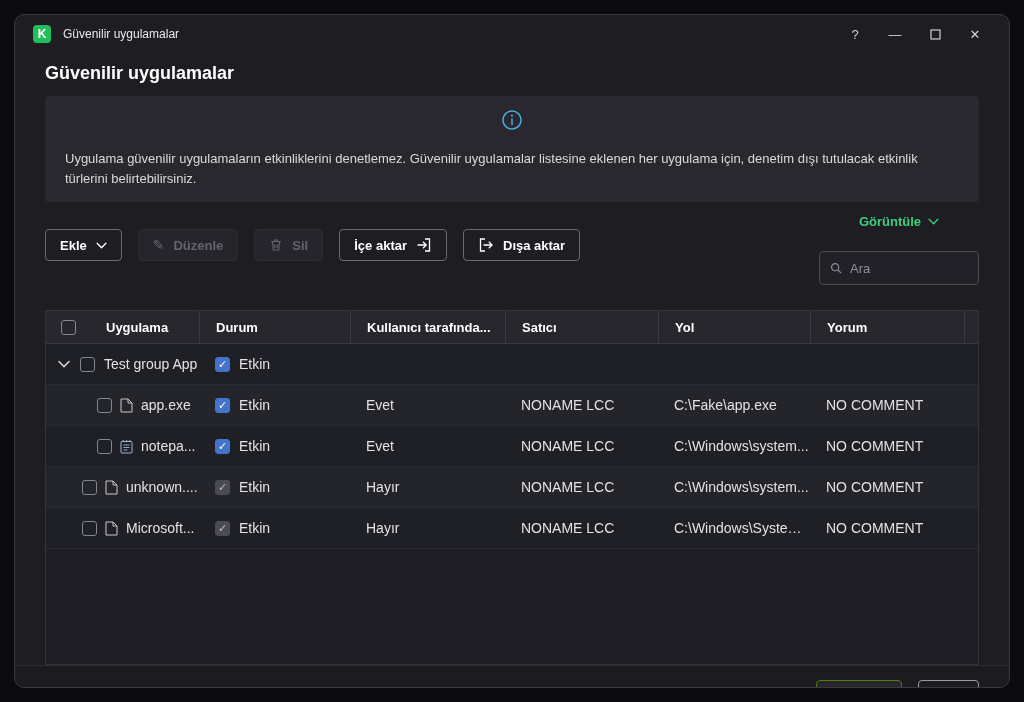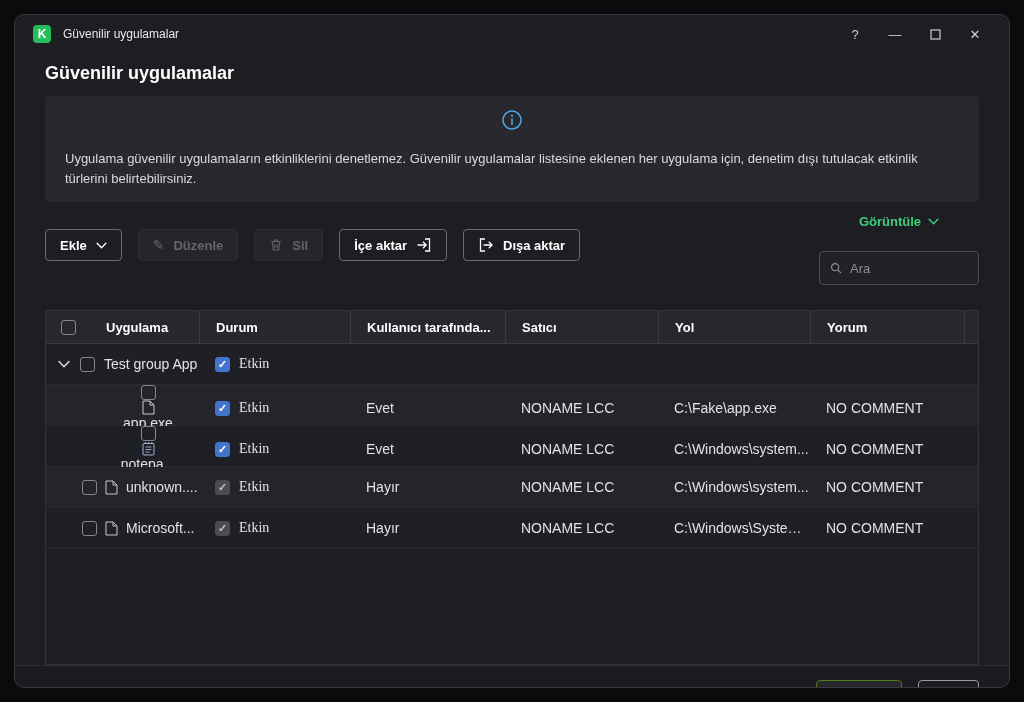--- a/index.html
+++ b/index.html
@@ -87,24 +87,24 @@
   .thead .cell{display:flex;align-items:center;height:100%;padding-left:16px;overflow:hidden;}
   .thead .cell + .cell{border-left:1px solid #3a3a42;}
   .thead .cell.first{padding-left:15px;}
   .thead .cell.first .checkbox{margin-right:30px;}
   .trow{height:41px;flex:none;border-bottom:1px solid #2a2a31;font-size:14px;color:#e2e2e6;}
   .trow:nth-child(odd){background:#24242b;}
   .trow:nth-child(even){background:#1f1f26;}
   .cell{padding-left:16px;white-space:nowrap;overflow:hidden;text-overflow:ellipsis;}
   .cell-name{display:flex;align-items:center;padding-left:12px;gap:0;}
   .trow.indent-root .cell-name{padding-left:36px;}
-  .trow.indent-child .cell-name{padding-left:51px;flex-direction:column;}
+  .trow.indent-child .cell-name{padding-left:51px;}
   .expander{color:#cfcfd4;display:flex;margin-right:10px;cursor:pointer;}
   .row-icon{display:flex;margin:0 8px 0 8px;flex:none;}
-  .cell-status{display:flex;align-items:center;padding-left:16px;font-family:Liberation Serif, serif;}
+  .cell-status{display:flex;align-items:center;padding-left:16px;}
   .cell-status .checkbox{margin-right:9px;}
   .row-name{overflow:hidden;text-overflow:ellipsis;white-space:nowrap;}
   .checkbox{
     width:15px;height:15px;border-radius:3px;border:1px solid #86868e;
     display:inline-flex;align-items:center;justify-content:center;flex:none;cursor:pointer;
     background:transparent;
   }
   .checkbox.checked{background:var(--checkbox_checked);border-color:var(--checkbox_checked);}
   .checkbox.checked::after{content:"✓";color:#fff;font-size:11px;font-weight:700;line-height:1;}
   .checkbox.checked-dis{background:#4b4b53;border-color:#4b4b53;}

